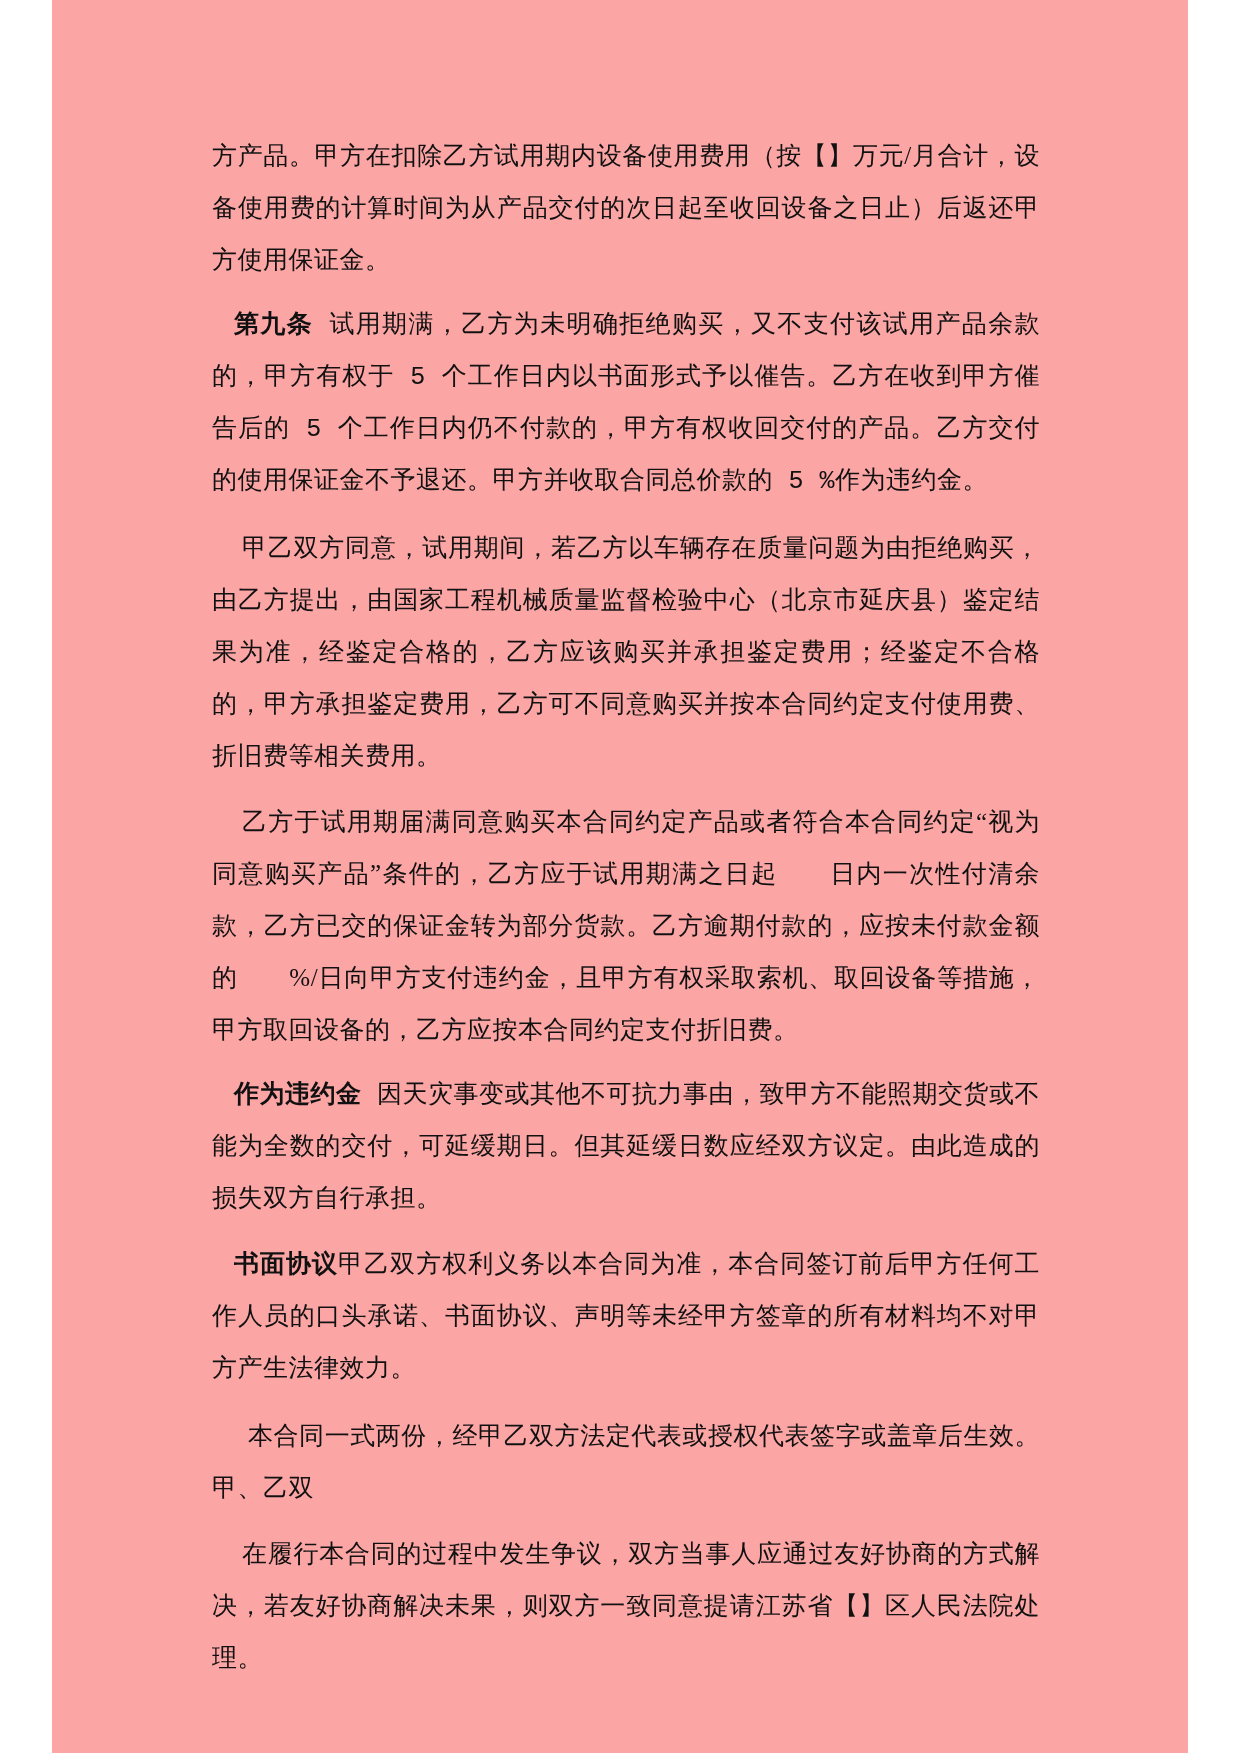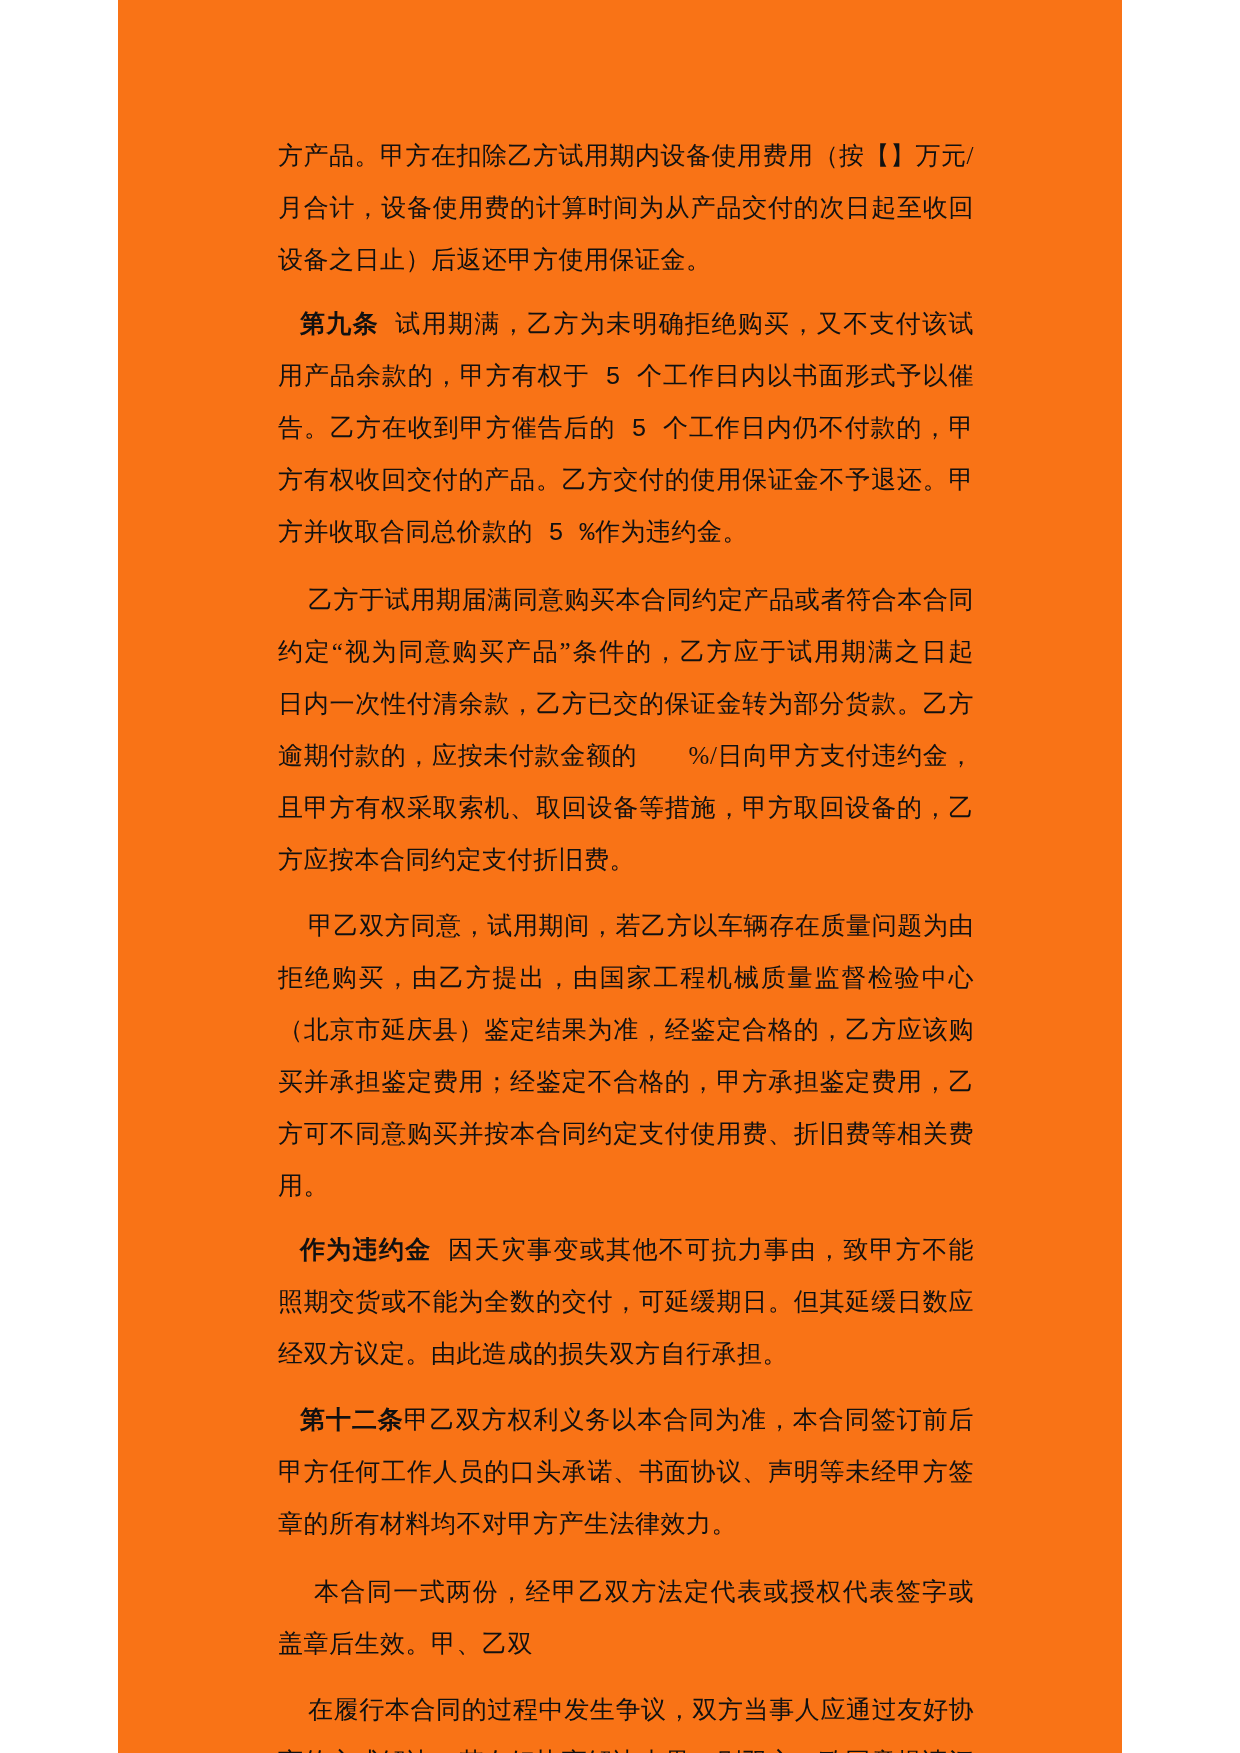--- a/index.html
+++ b/index.html
@@ -2,24 +2,24 @@
 <html><head>
 <meta charset="utf-8">
 <style>
   html, body {
     margin: 0;
     padding: 0;
     background: #ffffff;
   }
   .page {
     position: relative;
-    width: 1004px;
+    width: 1136px;
     height: 1753px;
     margin: 0 auto;
-    background: #f97316;
+    background: #fca5a5;
     box-sizing: border-box;
     padding: 130px 148px 0 160px;
     overflow: hidden;
     font-family: "Liberation Serif", "DejaVu Serif", serif;
     color: #111111;
   }
   .para {
     margin: 0 0 14px 0;
     font-size: 25px;
     line-height: 52px;
@@ -42,35 +42,35 @@
 
   <p class="para indent-0">
     <span>方产品。甲方在扣除乙方试用期内设备使用费用（按【】万元/月合计，设备使用费的计算时间为从产品交付的次日起至收回设备之日止）后返还甲方使用保证金。</span>
   </p>
 
   <p class="para indent-1">
     <b class="lead">第九条</b><span> 试用期满，乙方为未明确拒绝购买，又不支付该试用产品余款的，甲方有权于 5 个工作日内以书面形式予以催告。乙方在收到甲方催告后的 5 个工作日内仍不付款的，甲方有权收回交付的产品。乙方交付的使用保证金不予退还。甲方并收取合同总价款的 5 %作为违约金。</span>
   </p>
 
   <p class="para indent-2">
-    <span>乙方于试用期届满同意购买本合同约定产品或者符合本合同约定“视为同意购买产品”条件的，乙方应于试用期满之日起　　日内一次性付清余款，乙方已交的保证金转为部分货款。乙方逾期付款的，应按未付款金额的　　%/日向甲方支付违约金，且甲方有权采取索机、取回设备等措施，甲方取回设备的，乙方应按本合同约定支付折旧费。</span>
+    <span>甲乙双方同意，试用期间，若乙方以车辆存在质量问题为由拒绝购买，由乙方提出，由国家工程机械质量监督检验中心（北京市延庆县）鉴定结果为准，经鉴定合格的，乙方应该购买并承担鉴定费用；经鉴定不合格的，甲方承担鉴定费用，乙方可不同意购买并按本合同约定支付使用费、折旧费等相关费用。</span>
   </p>
 
   <p class="para indent-2">
-    <span>甲乙双方同意，试用期间，若乙方以车辆存在质量问题为由拒绝购买，由乙方提出，由国家工程机械质量监督检验中心（北京市延庆县）鉴定结果为准，经鉴定合格的，乙方应该购买并承担鉴定费用；经鉴定不合格的，甲方承担鉴定费用，乙方可不同意购买并按本合同约定支付使用费、折旧费等相关费用。</span>
+    <span>乙方于试用期届满同意购买本合同约定产品或者符合本合同约定“视为同意购买产品”条件的，乙方应于试用期满之日起　　日内一次性付清余款，乙方已交的保证金转为部分货款。乙方逾期付款的，应按未付款金额的　　%/日向甲方支付违约金，且甲方有权采取索机、取回设备等措施，甲方取回设备的，乙方应按本合同约定支付折旧费。</span>
   </p>
 
 
 
   <p class="para indent-1">
     <b class="lead">作为违约金</b><span> 因天灾事变或其他不可抗力事由，致甲方不能照期交货或不能为全数的交付，可延缓期日。但其延缓日数应经双方议定。由此造成的损失双方自行承担。</span>
   </p>
 
   <p class="para indent-1">
-    <b class="lead">第十二条</b><span>甲乙双方权利义务以本合同为准，本合同签订前后甲方任何工作人员的口头承诺、书面协议、声明等未经甲方签章的所有材料均不对甲方产生法律效力。</span>
+    <b class="lead">书面协议</b><span>甲乙双方权利义务以本合同为准，本合同签订前后甲方任何工作人员的口头承诺、书面协议、声明等未经甲方签章的所有材料均不对甲方产生法律效力。</span>
   </p>
 
   <p class="para indent-3">
     <span>本合同一式两份，经甲乙双方法定代表或授权代表签字或盖章后生效。甲、乙双</span>
   </p>
 
   <p class="para indent-2">
     <span>在履行本合同的过程中发生争议，双方当事人应通过友好协商的方式解决，若友好协商解决未果，则双方一致同意提请江苏省【】区人民法院处理。</span>
   </p>
 

